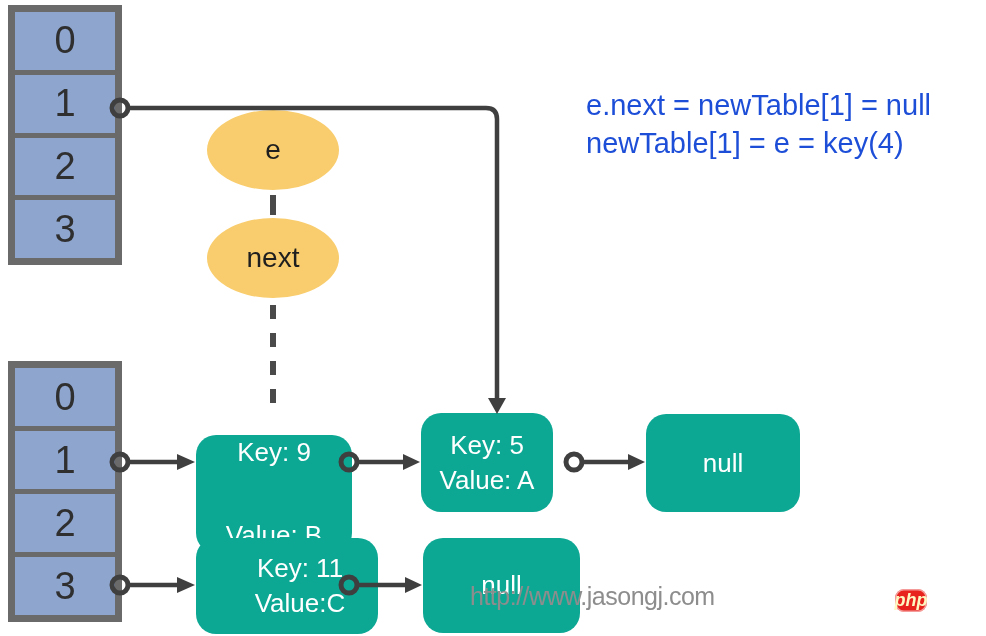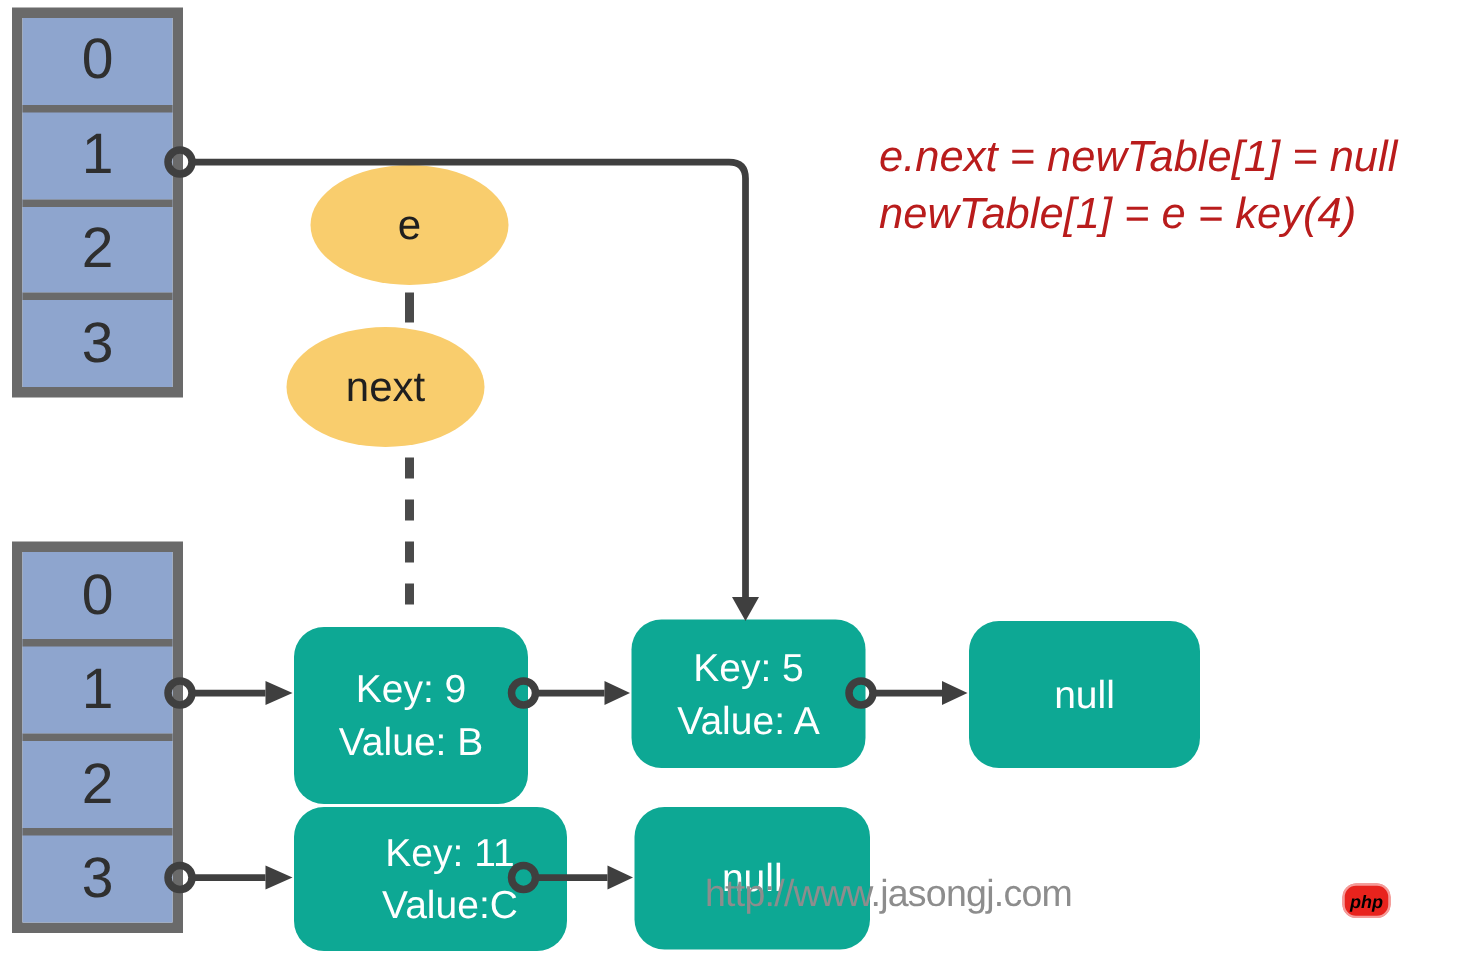--- a/index.html
+++ b/index.html
@@ -44,54 +44,53 @@
     border-radius: 50%;
     background: #F9CD6D;
     display: flex;
     align-items: center;
     justify-content: center;
     font-size: 28px;
     color: #1f1f1f;
     z-index: 2;
   }
   .ellipse.e { left: 207px; top: 110px; }
-  .ellipse.next { left: 191px; top: 218px; text-align: center; }
+  .ellipse.next { left: 207px; top: 218px; text-align: center; }
 
   
   .node {
     position: absolute;
     background: #0DA894;
     border-radius: 20px;
     color: #ffffff;
     display: flex;
     flex-direction: column;
     align-items: center;
     justify-content: center;
     font-size: 26px;
     line-height: 35px;
     z-index: 2;
     text-align: center;
   }
-  .node.key9  { left: 196px; top: 418px; width: 156px; height: 118px; }
-  .node.key5  { left: 421px; top: 413px; width: 156px; height: 99px; }
+  .node.key9  { left: 196px; top: 435px; width: 156px; height: 118px; justify-content: space-between; }
+  .node.key5  { left: 421px; top: 413px; width: 132px; height: 99px; }
   .node.null-top { left: 646px; top: 414px; width: 154px; height: 98px; }
   .node.key11 { left: 196px; top: 538px; width: 156px; height: 96px; padding-left: 26px; }
   .node.null-bottom { left: 423px; top: 538px; width: 157px; height: 95px; }
 
   
   .code {
     position: absolute;
     left: 586px;
     top: 86px;
     font-size: 29px;
     line-height: 38px;
-    color: #b91c1c;
+    color: #1d4ed8;
     white-space: nowrap;
     z-index: 2;
-    font-style: italic;
   }
 
   
   svg.connectors {
     position: absolute;
     left: 0; top: 0;
     z-index: 4;
     pointer-events: none;
   }
   .ln { stroke: #3f3f3f; stroke-width: 4.5; fill: none; }
@@ -112,22 +111,22 @@
   }
   .php-badge {
     position: absolute;
     left: 895px;
     top: 589px;
     width: 32px;
     height: 23px;
     background: #e8231d;
     border-radius: 9px;
     box-shadow: inset 0 0 0 1.5px rgba(255,255,255,0.55);
-    color: #000000;
-    font-size: 12px;
+    color: #fef9c3;
+    font-size: 18px;
     font-style: italic;
     font-weight: bold;
     display: flex;
     align-items: center;
     justify-content: center;
     z-index: 7;
   }
 </style>
 </head>
 <body>

